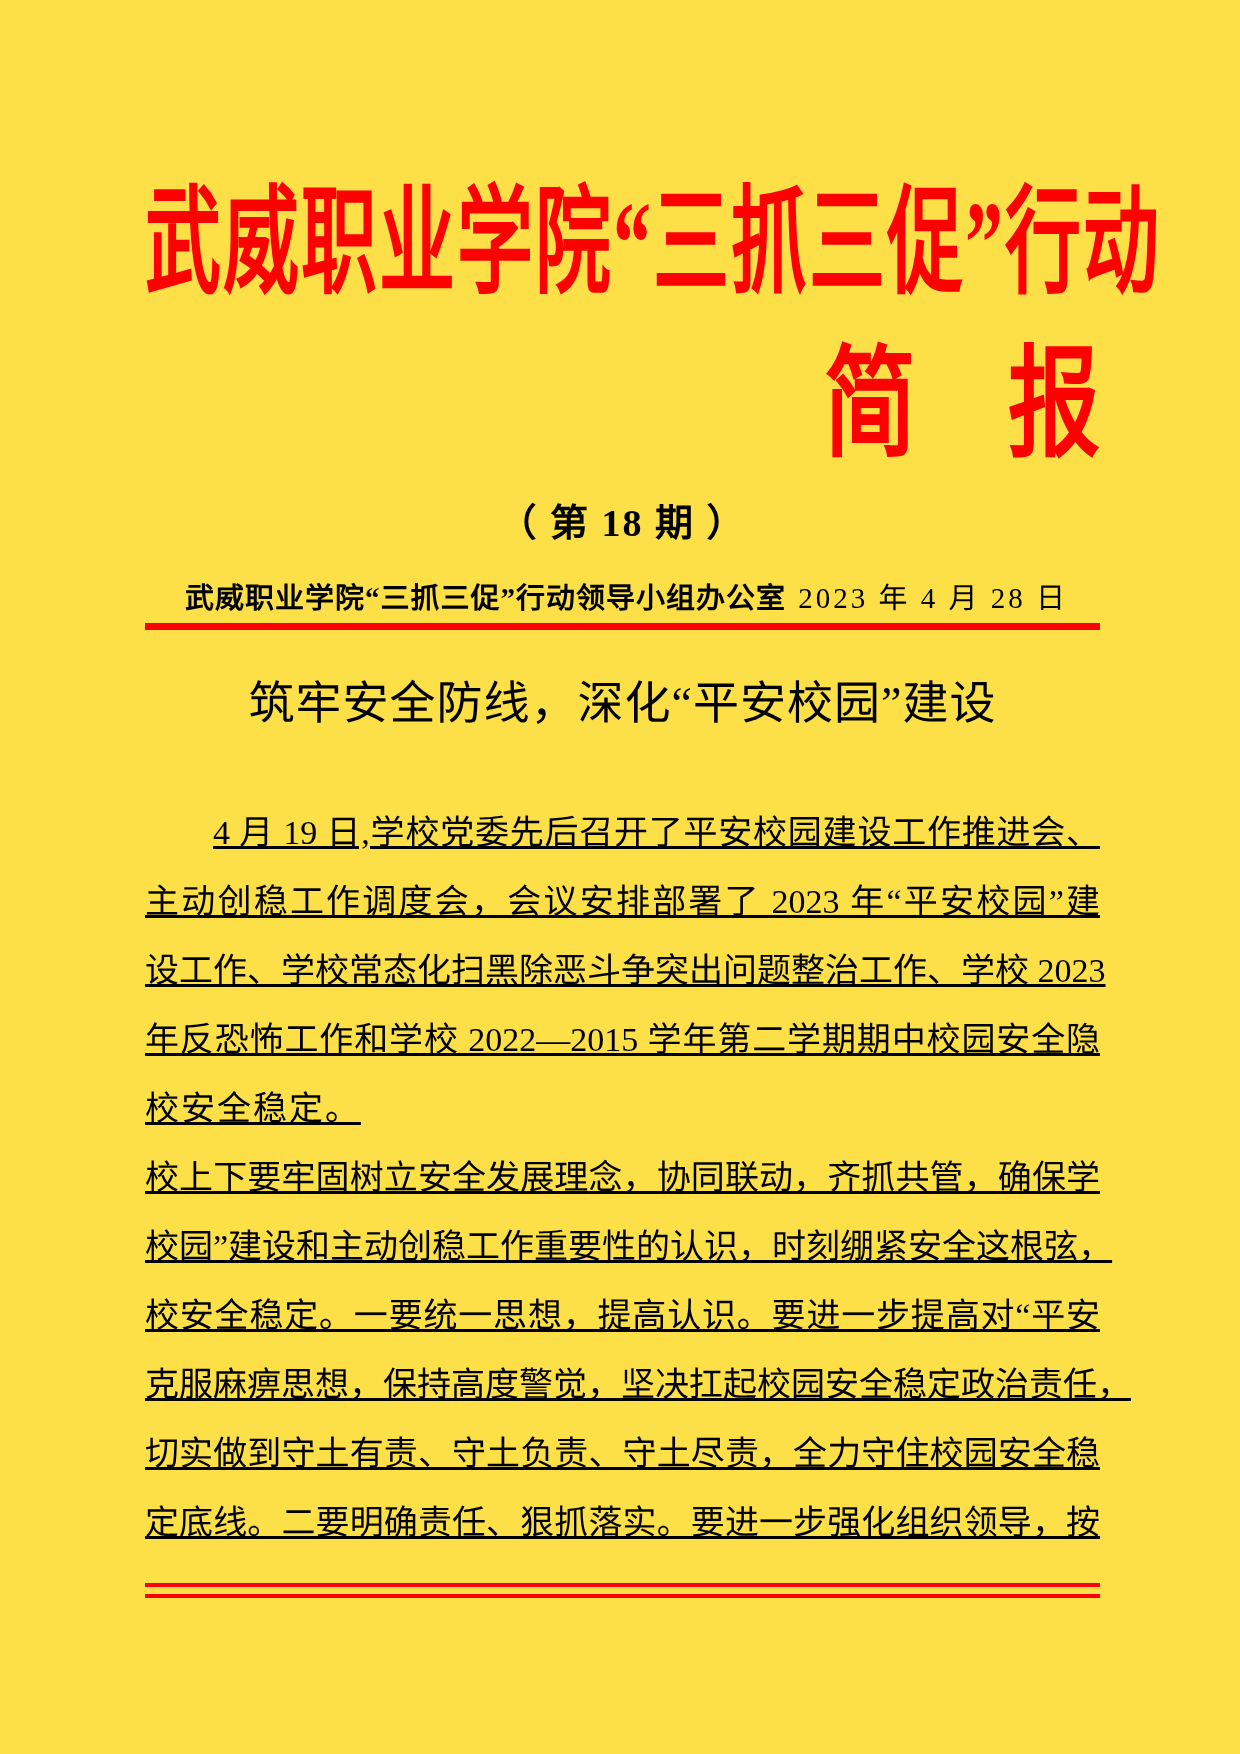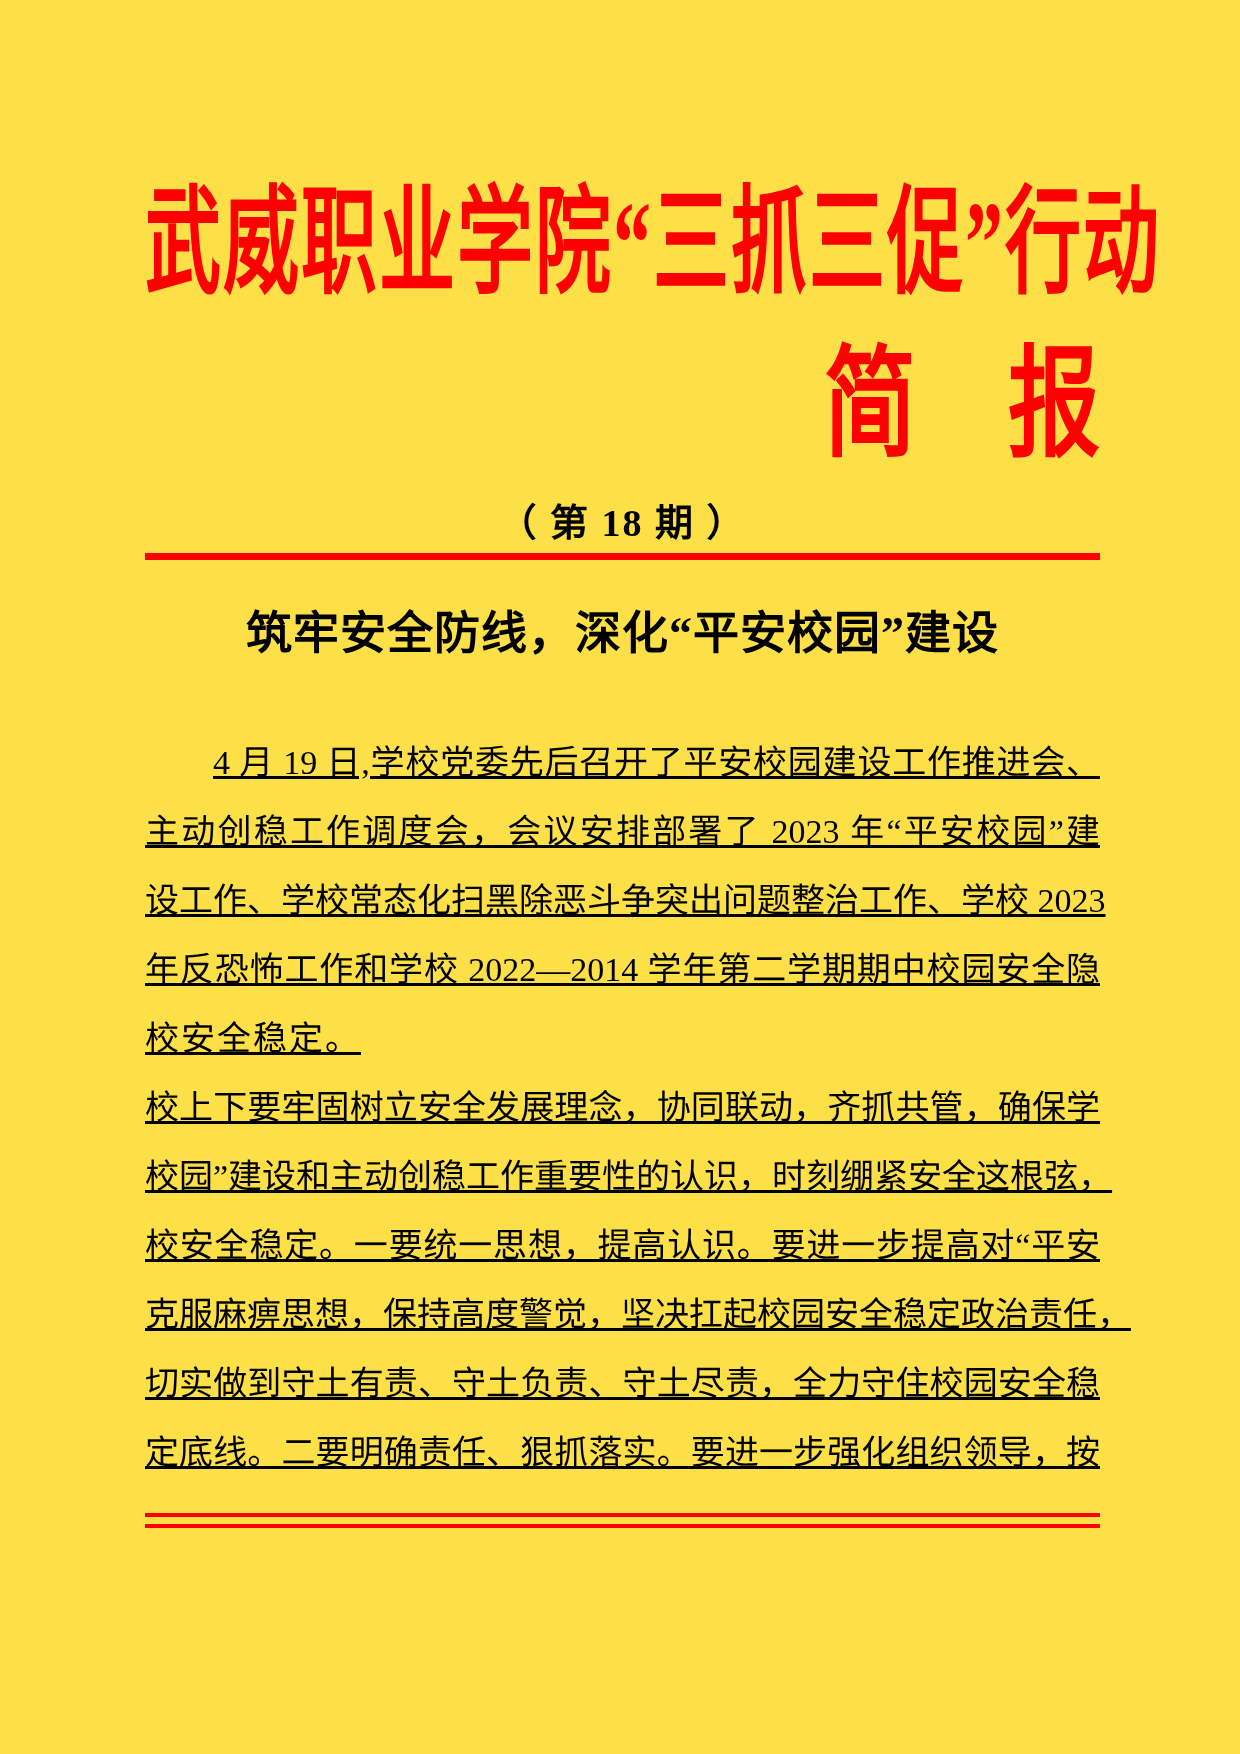--- a/index.html
+++ b/index.html
@@ -87,21 +87,21 @@
     margin-top: 5px;
     height: 7px;
     background: var(--red);
   }
 
   
   .headline {
     margin-top: 42px;
     text-align: center;
     font-size: 46px;
-    font-weight: 700;
+    font-weight: 400;
     line-height: 64px;
     letter-spacing: 1px;
   }
 
   .body-text {
     margin-top: 62px;
     font-size: 34px;
     text-decoration: underline;
   }
 
@@ -138,32 +138,36 @@
   <div class="content">
 
     <div class="masthead">
       <div class="masthead-title1">
         <span class="stretch">武威职业学院“三抓三促”行动</span>
       </div>
       <div class="masthead-title2">
         <span class="stretch">简　报</span>
       </div>
       <div class="issue-line">（ 第 18 期 ）</div>
+      <div class="office-row">
+        <span class="office-name">武威职业学院“三抓三促”行动领导小组办公室</span>
+        <span class="issue-date">2023 年 4 月 28 日</span>
+      </div>
       <div class="masthead-rule"></div>
     </div>
 
     <div class="article">
       <h1 class="headline">筑牢安全防线，深化“平安校园”建设</h1>
 
       <div class="body-text">
         <div class="paragraph">
           <div class="body-line indent">4 月 19 日,学校党委先后召开了平安校园建设工作推进会、</div>
           <div class="body-line">主动创稳工作调度会，会议安排部署了 2023 年“平安校园”建</div>
           <div class="body-line">设工作、学校常态化扫黑除恶斗争突出问题整治工作、学校 2023</div>
-          <div class="body-line">年反恐怖工作和学校 2022—2014 学年第二学期期中校园安全隐</div>
+          <div class="body-line">年反恐怖工作和学校 2022—2015 学年第二学期期中校园安全隐</div>
           <div class="body-line para-end">校安全稳定。</div>
         </div>
         <div class="paragraph">
           <div class="body-line">校上下要牢固树立安全发展理念，协同联动，齐抓共管，确保学</div>
           <div class="body-line">校园”建设和主动创稳工作重要性的认识，时刻绷紧安全这根弦，</div>
           <div class="body-line">校安全稳定。一要统一思想，提高认识。要进一步提高对“平安</div>
           <div class="body-line">克服麻痹思想，保持高度警觉，坚决扛起校园安全稳定政治责任，</div>
           <div class="body-line">切实做到守土有责、守土负责、守土尽责，全力守住校园安全稳</div>
           <div class="body-line">定底线。二要明确责任、狠抓落实。要进一步强化组织领导，按</div>
         </div>

